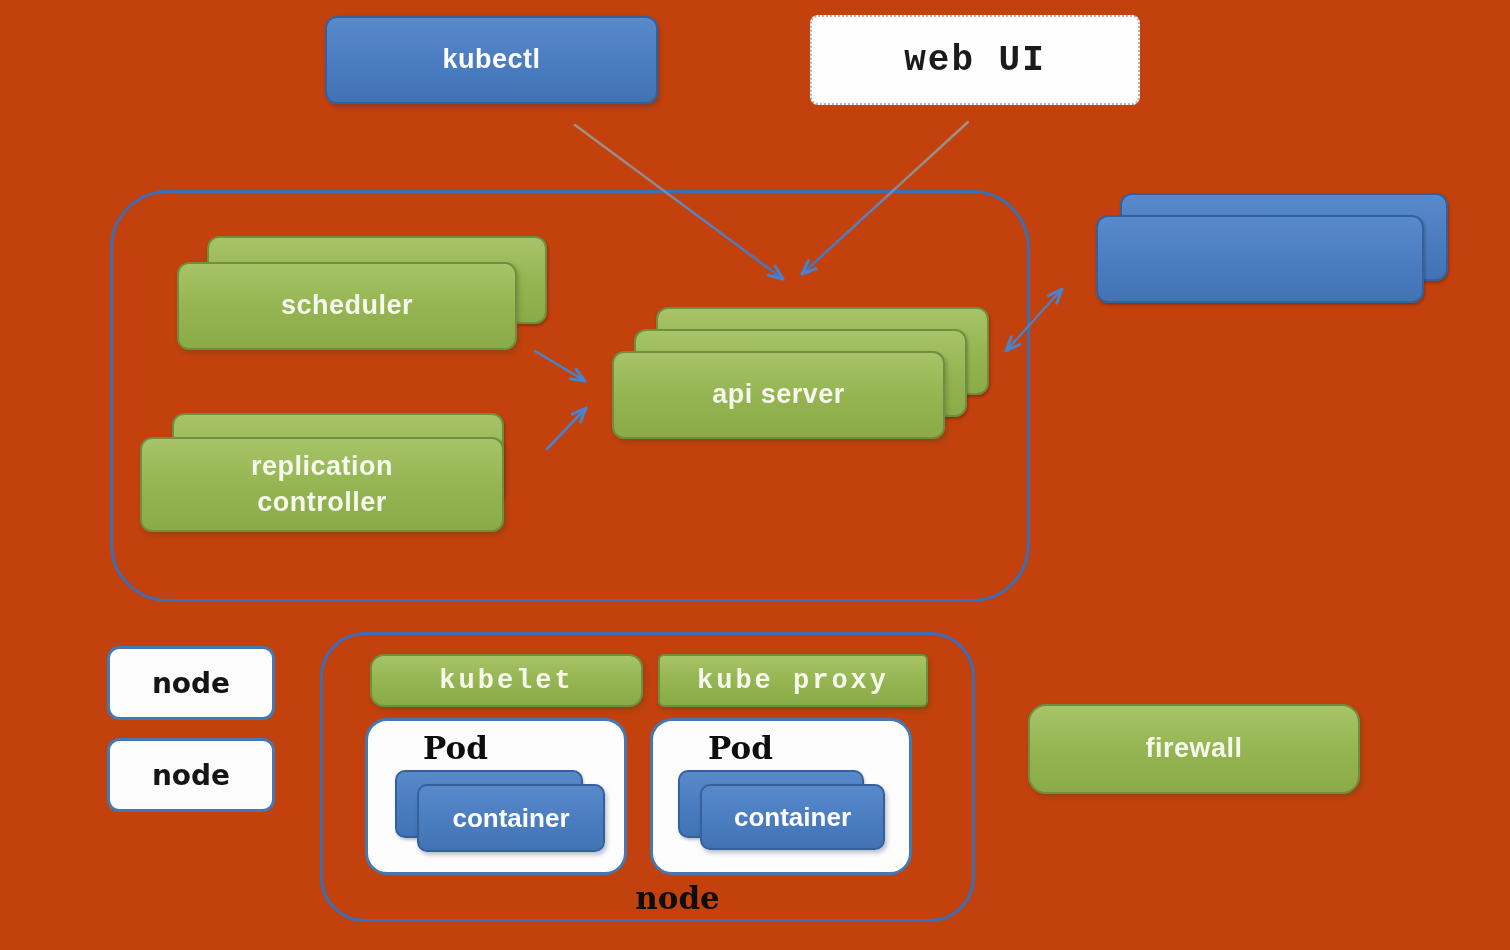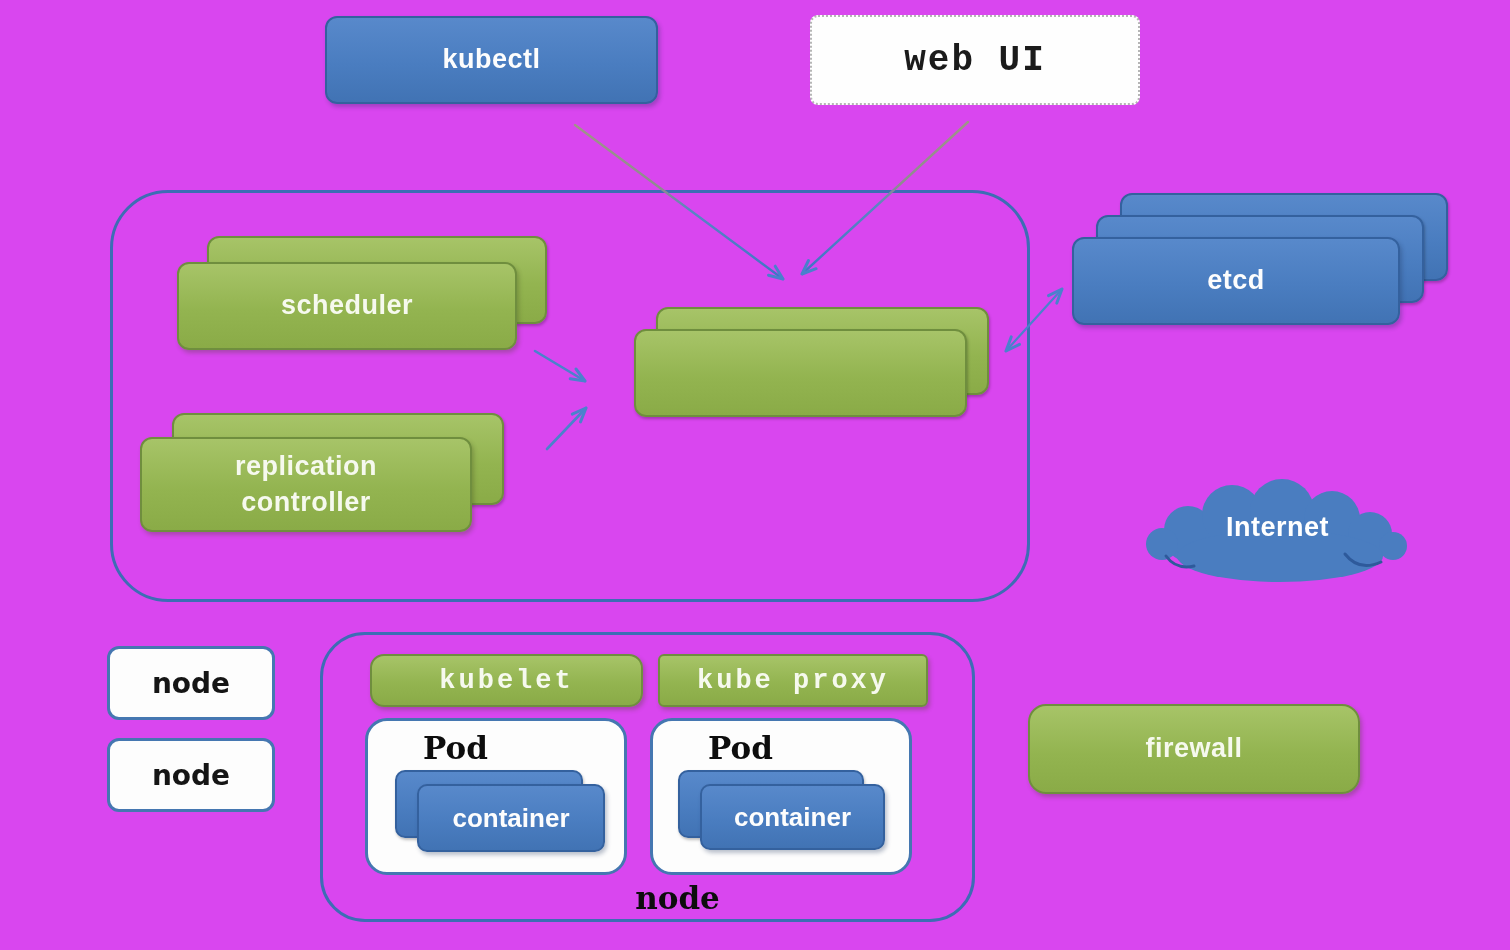--- a/index.html
+++ b/index.html
@@ -1,16 +1,16 @@
 <!DOCTYPE html>
 <html><head>
 <meta charset="utf-8">
 <style>
   html,body{margin:0;padding:0;background:#f7f8f9;}
-  #stage{position:relative;width:1510px;height:950px;background:#d946ef;overflow:hidden;
+  #stage{position:relative;width:1510px;height:950px;background:#c2410c;overflow:hidden;
          font-family:"Liberation Sans",sans-serif;}
   .abs{position:absolute;box-sizing:border-box;}
   .box{position:absolute;box-sizing:border-box;display:flex;align-items:center;justify-content:center;
        text-align:center;}
   .green{background:linear-gradient(180deg,#a7c468 0%,#93b450 55%,#8aab47 100%);
          border:2px solid #6f8e3e;border-radius:12px;color:#f6f9ee;
          box-shadow:2px 3px 4px rgba(60,70,30,.30);}
   .blue{background:linear-gradient(180deg,#5889cb 0%,#4a7dc0 55%,#4173b4 100%);
         border:2px solid #34619e;border-radius:12px;color:#fdfdfd;
         box-shadow:2px 3px 4px rgba(30,50,90,.30);}
@@ -39,52 +39,33 @@
               border:2px dotted #b5b5b5;border-radius:8px;z-index:3;">
     <span class="t-mono" style="font-size:36px;color:#1b1b1b;letter-spacing:2px;">web UI</span>
   </div>
 
   <div class="box green layer" style="left:207px;top:236px;width:340px;height:88px;z-index:2;"></div>
   <div class="box green" style="left:177px;top:262px;width:340px;height:88px;z-index:3;">
     <span class="lbl">scheduler</span>
   </div>
 
   <div class="box green layer" style="left:172px;top:413px;width:332px;height:92px;z-index:2;"></div>
-  <div class="box green" style="left:140px;top:437px;width:332px;height:95px;padding:0 68px;z-index:3;">
+  <div class="box green" style="left:140px;top:437px;width:364px;height:95px;padding:0 68px;z-index:3;">
     <span class="lbl">replication controller</span>
   </div>
 
   <div class="box green layer" style="left:656px;top:307px;width:333px;height:88px;z-index:2;"></div>
   <div class="box green layer" style="left:634px;top:329px;width:333px;height:88px;z-index:3;"></div>
+  <div class="box green" style="left:612px;top:351px;width:333px;height:88px;z-index:4;">
+    <span class="lbl">api server</span>
+  </div>
 
   <div class="box blue layer" style="left:1120px;top:193px;width:328px;height:88px;z-index:2;"></div>
   <div class="box blue layer" style="left:1096px;top:215px;width:328px;height:88px;z-index:3;"></div>
-  <div class="box blue" style="left:1072px;top:237px;width:328px;height:88px;z-index:4;">
-    <span class="lbl">etcd</span>
-  </div>
 
-  <div class="abs" style="left:1140px;top:478px;width:275px;height:120px;z-index:3;">
-    <svg width="275" height="120" viewBox="0 0 275 120">
-      <g fill="#4a7dc0">
-        <ellipse cx="138" cy="66" rx="112" ry="34"></ellipse>
-        <circle cx="48" cy="52" r="24"></circle>
-        <circle cx="92" cy="37" r="30"></circle>
-        <circle cx="142" cy="33" r="32"></circle>
-        <circle cx="192" cy="41" r="28"></circle>
-        <circle cx="230" cy="56" r="22"></circle>
-        <circle cx="22" cy="66" r="16"></circle>
-        <circle cx="253" cy="68" r="14"></circle>
-        <ellipse cx="140" cy="78" rx="103" ry="26"></ellipse>
-      </g>
-      <path d="M205,76 q14,18 36,8" stroke="#2e5a9b" stroke-width="3" fill="none" stroke-linecap="round"></path>
-      <path d="M26,78 q10,14 28,10" stroke="#2e5a9b" stroke-width="3" fill="none" stroke-linecap="round"></path>
-    </svg>
-    <div class="abs" style="left:0;top:34px;width:100%;text-align:center;color:#fff;
-         font-size:27px;font-weight:700;letter-spacing:.5px;">Internet</div>
-  </div>
 
   <div class="box whitebox" style="left:107px;top:646px;width:168px;height:74px;z-index:3;">
     <span class="t-heavy" style="font-size:28px;">node</span>
   </div>
   <div class="box whitebox" style="left:107px;top:738px;width:168px;height:74px;z-index:3;">
     <span class="t-heavy" style="font-size:28px;">node</span>
   </div>
 
   <div class="box outline" style="left:320px;top:632px;width:655px;height:290px;border-radius:45px;z-index:1;"></div>
 

